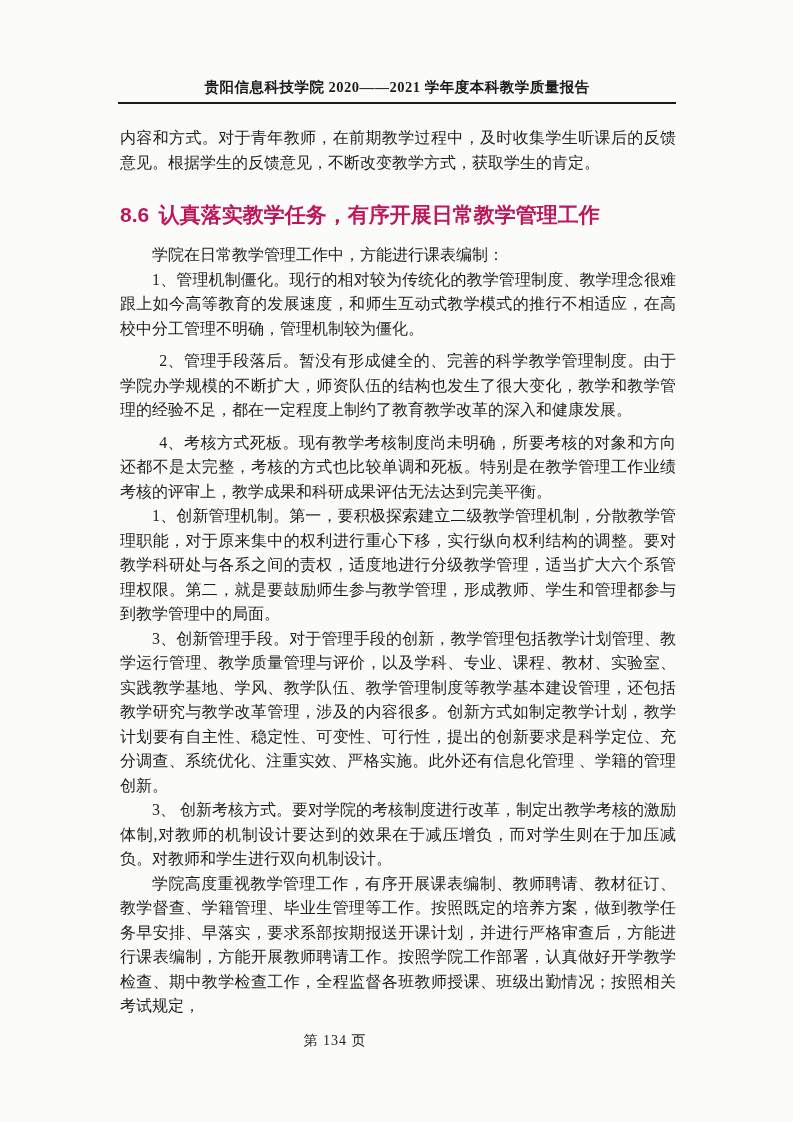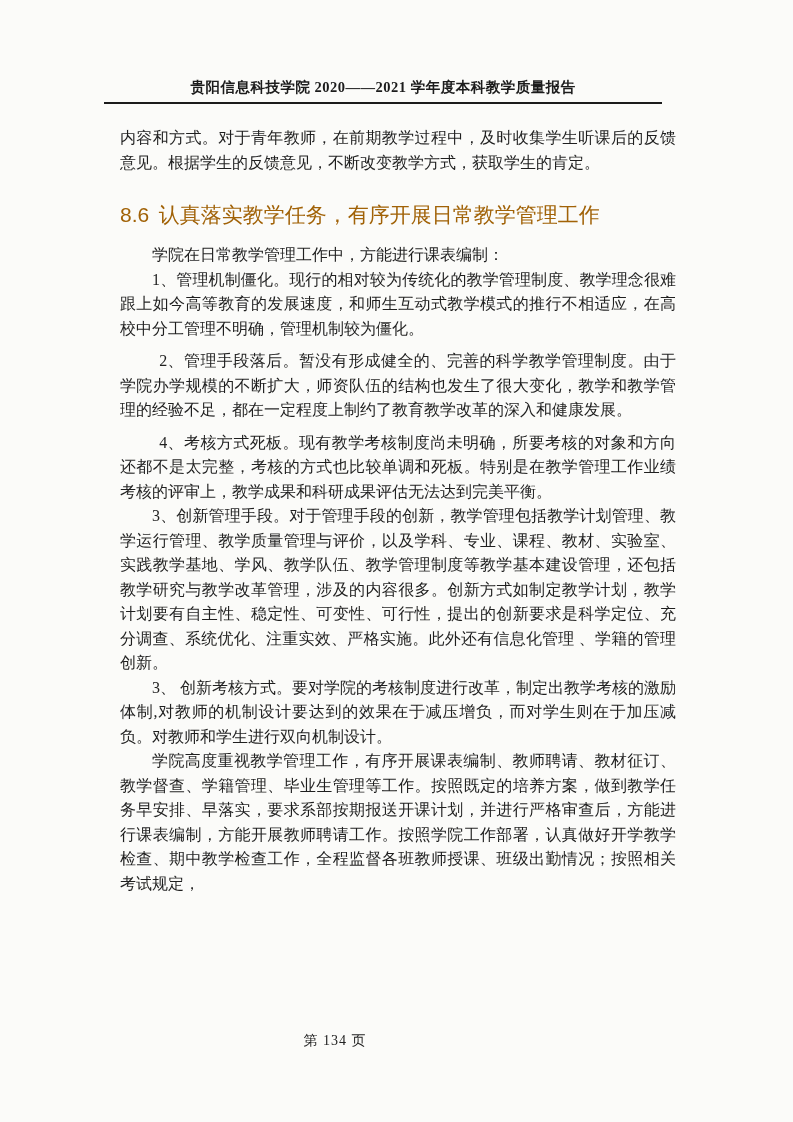--- a/index.html
+++ b/index.html
@@ -11,21 +11,21 @@
   .page {
     position: relative;
     width: 793px; height: 1122px;
     background: #fbfbf9;
     color: #212121;
     overflow: hidden;
   }
   
   .running-header {
     position: absolute;
-    top: 78px; left: 104px; width: 558px;
+    top: 78px; left: 118px; width: 558px;
   }
   .running-title {
     text-align: center;
     font-size: 14.5px;
     font-weight: bold;
     letter-spacing: 0.5px;
     color: #1c1c1c;
     padding-bottom: 5px;
   }
   .header-rule {
@@ -44,22 +44,22 @@
   .para {
     margin: 0;
     text-indent: 2em;
   }
   .para.no-indent { text-indent: 0; }
   .para.indent-lg { text-indent: 2.45em; margin-top: 8px; }
   .section-heading {
     margin: 25px 0 14px 0;
     font-family: "Liberation Sans", "DejaVu Sans", sans-serif;
     font-size: 21px;
-    font-weight: normal;
-    color: #a16207;
+    font-weight: bold;
+    color: #be185d;
     line-height: 29px;
     text-align: left;
   }
   .heading-gap { display: inline-block; width: 0.45em; }
   
   .page-footer {
     position: absolute;
     top: 1032px; left: 0; width: 670px;
     text-align: center;
   }
@@ -87,20 +87,21 @@
 
     <p class="para">学院在日常教学管理工作中，方能进行课表编制：</p>
 
     <p class="para">1、管理机制僵化。现行的相对较为传统化的教学管理制度、教学理念很难跟上如今高等教育的发展速度，和师生互动式教学模式的推行不相适应，在高校中分工管理不明确，管理机制较为僵化。</p>
 
     <p class="para indent-lg">2、管理手段落后。暂没有形成健全的、完善的科学教学管理制度。由于学院办学规模的不断扩大，师资队伍的结构也发生了很大变化，教学和教学管理的经验不足，都在一定程度上制约了教育教学改革的深入和健康发展。</p>
 
     <p class="para indent-lg">4、考核方式死板。现有教学考核制度尚未明确，所要考核的对象和方向还都不是太完整，考核的方式也比较单调和死板。特别是在教学管理工作业绩考核的评审上，教学成果和科研成果评估无法达到完美平衡。</p>
 
 
+    <p class="para">1、创新管理机制。第一，要积极探索建立二级教学管理机制，分散教学管理职能，对于原来集中的权利进行重心下移，实行纵向权利结构的调整。要对教学科研处与各系之间的责权，适度地进行分级教学管理，适当扩大六个系管理权限。第二，就是要鼓励师生参与教学管理，形成教师、学生和管理都参与到教学管理中的局面。</p>
 
     <p class="para">3、创新管理手段。对于管理手段的创新，教学管理包括教学计划管理、教学运行管理、教学质量管理与评价，以及学科、专业、课程、教材、实验室、实践教学基地、学风、教学队伍、教学管理制度等教学基本建设管理，还包括教学研究与教学改革管理，涉及的内容很多。创新方式如制定教学计划，教学计划要有自主性、稳定性、可变性、可行性，提出的创新要求是科学定位、充分调查、系统优化、注重实效、严格实施。此外还有信息化管理 、学籍的管理创新。</p>
 
     <p class="para">3、 创新考核方式。要对学院的考核制度进行改革，制定出教学考核的激励体制,对教师的机制设计要达到的效果在于减压增负，而对学生则在于加压减负。对教师和学生进行双向机制设计。</p>
 
     <p class="para">学院高度重视教学管理工作，有序开展课表编制、教师聘请、教材征订、教学督查、学籍管理、毕业生管理等工作。按照既定的培养方案，做到教学任务早安排、早落实，要求系部按期报送开课计划，并进行严格审查后，方能进行课表编制，方能开展教师聘请工作。按照学院工作部署，认真做好开学教学检查、期中教学检查工作，全程监督各班教师授课、班级出勤情况；按照相关考试规定，</p>
 
   </main>
 
   <footer class="page-footer">

